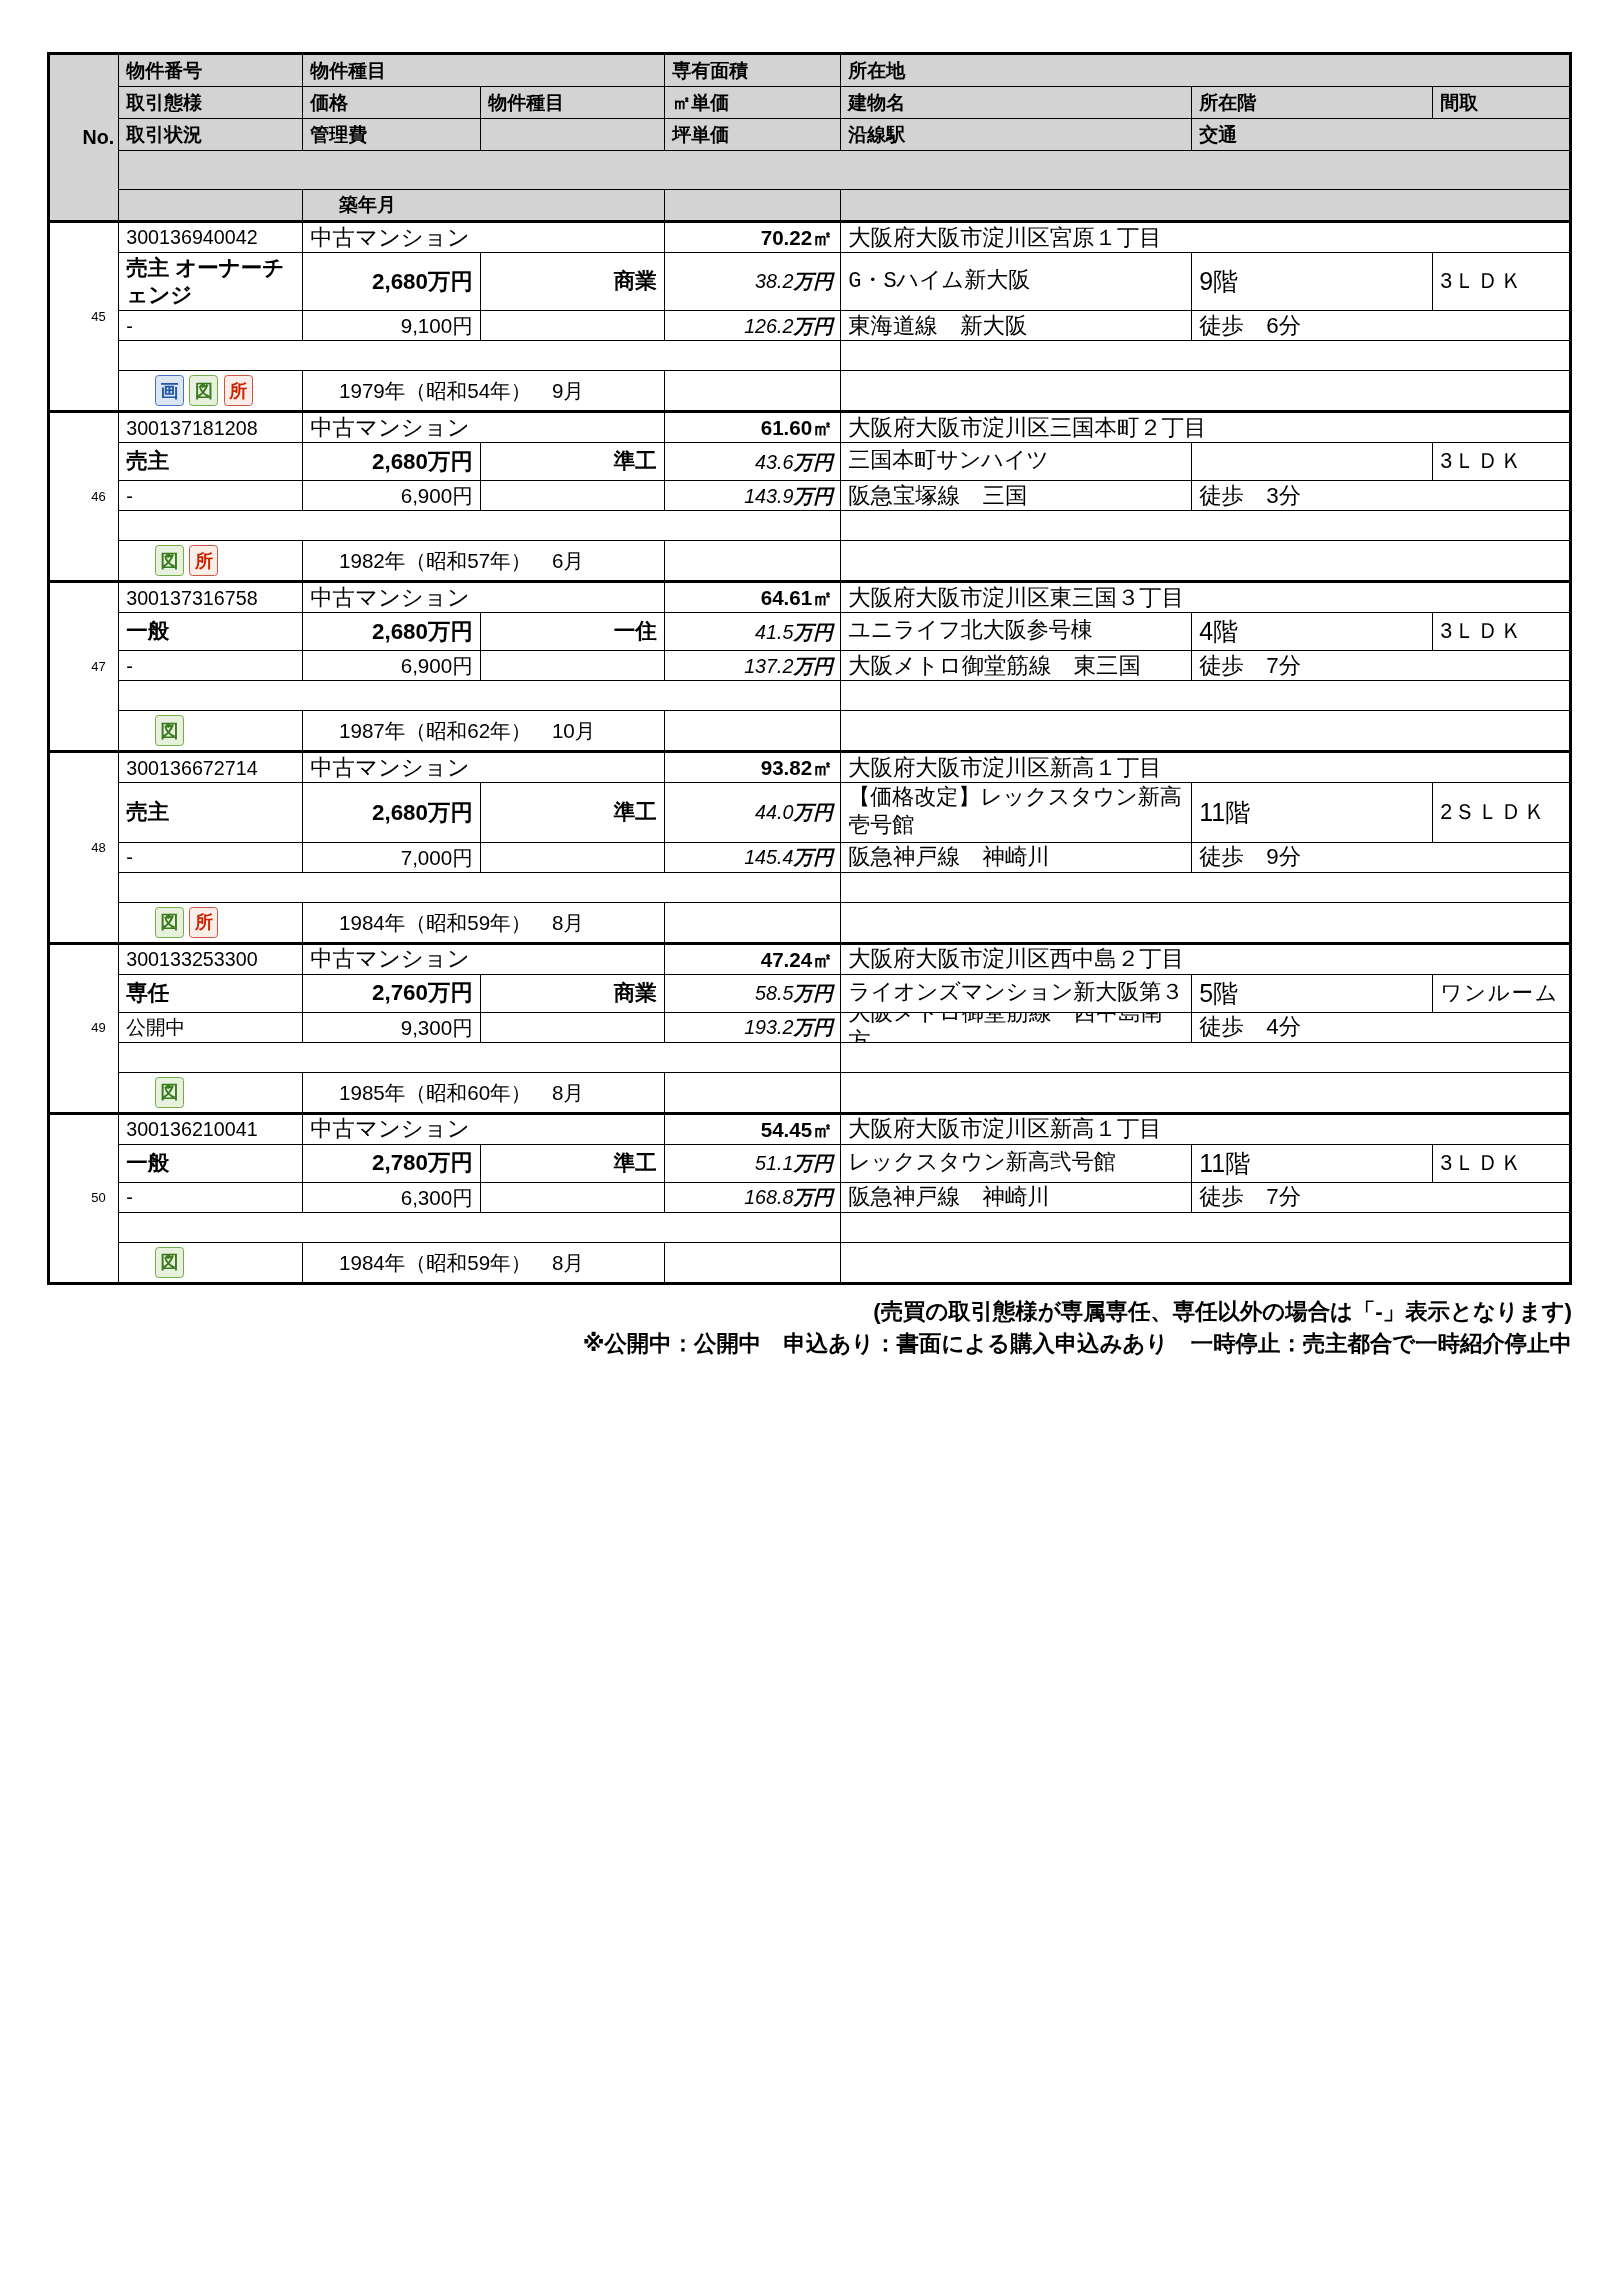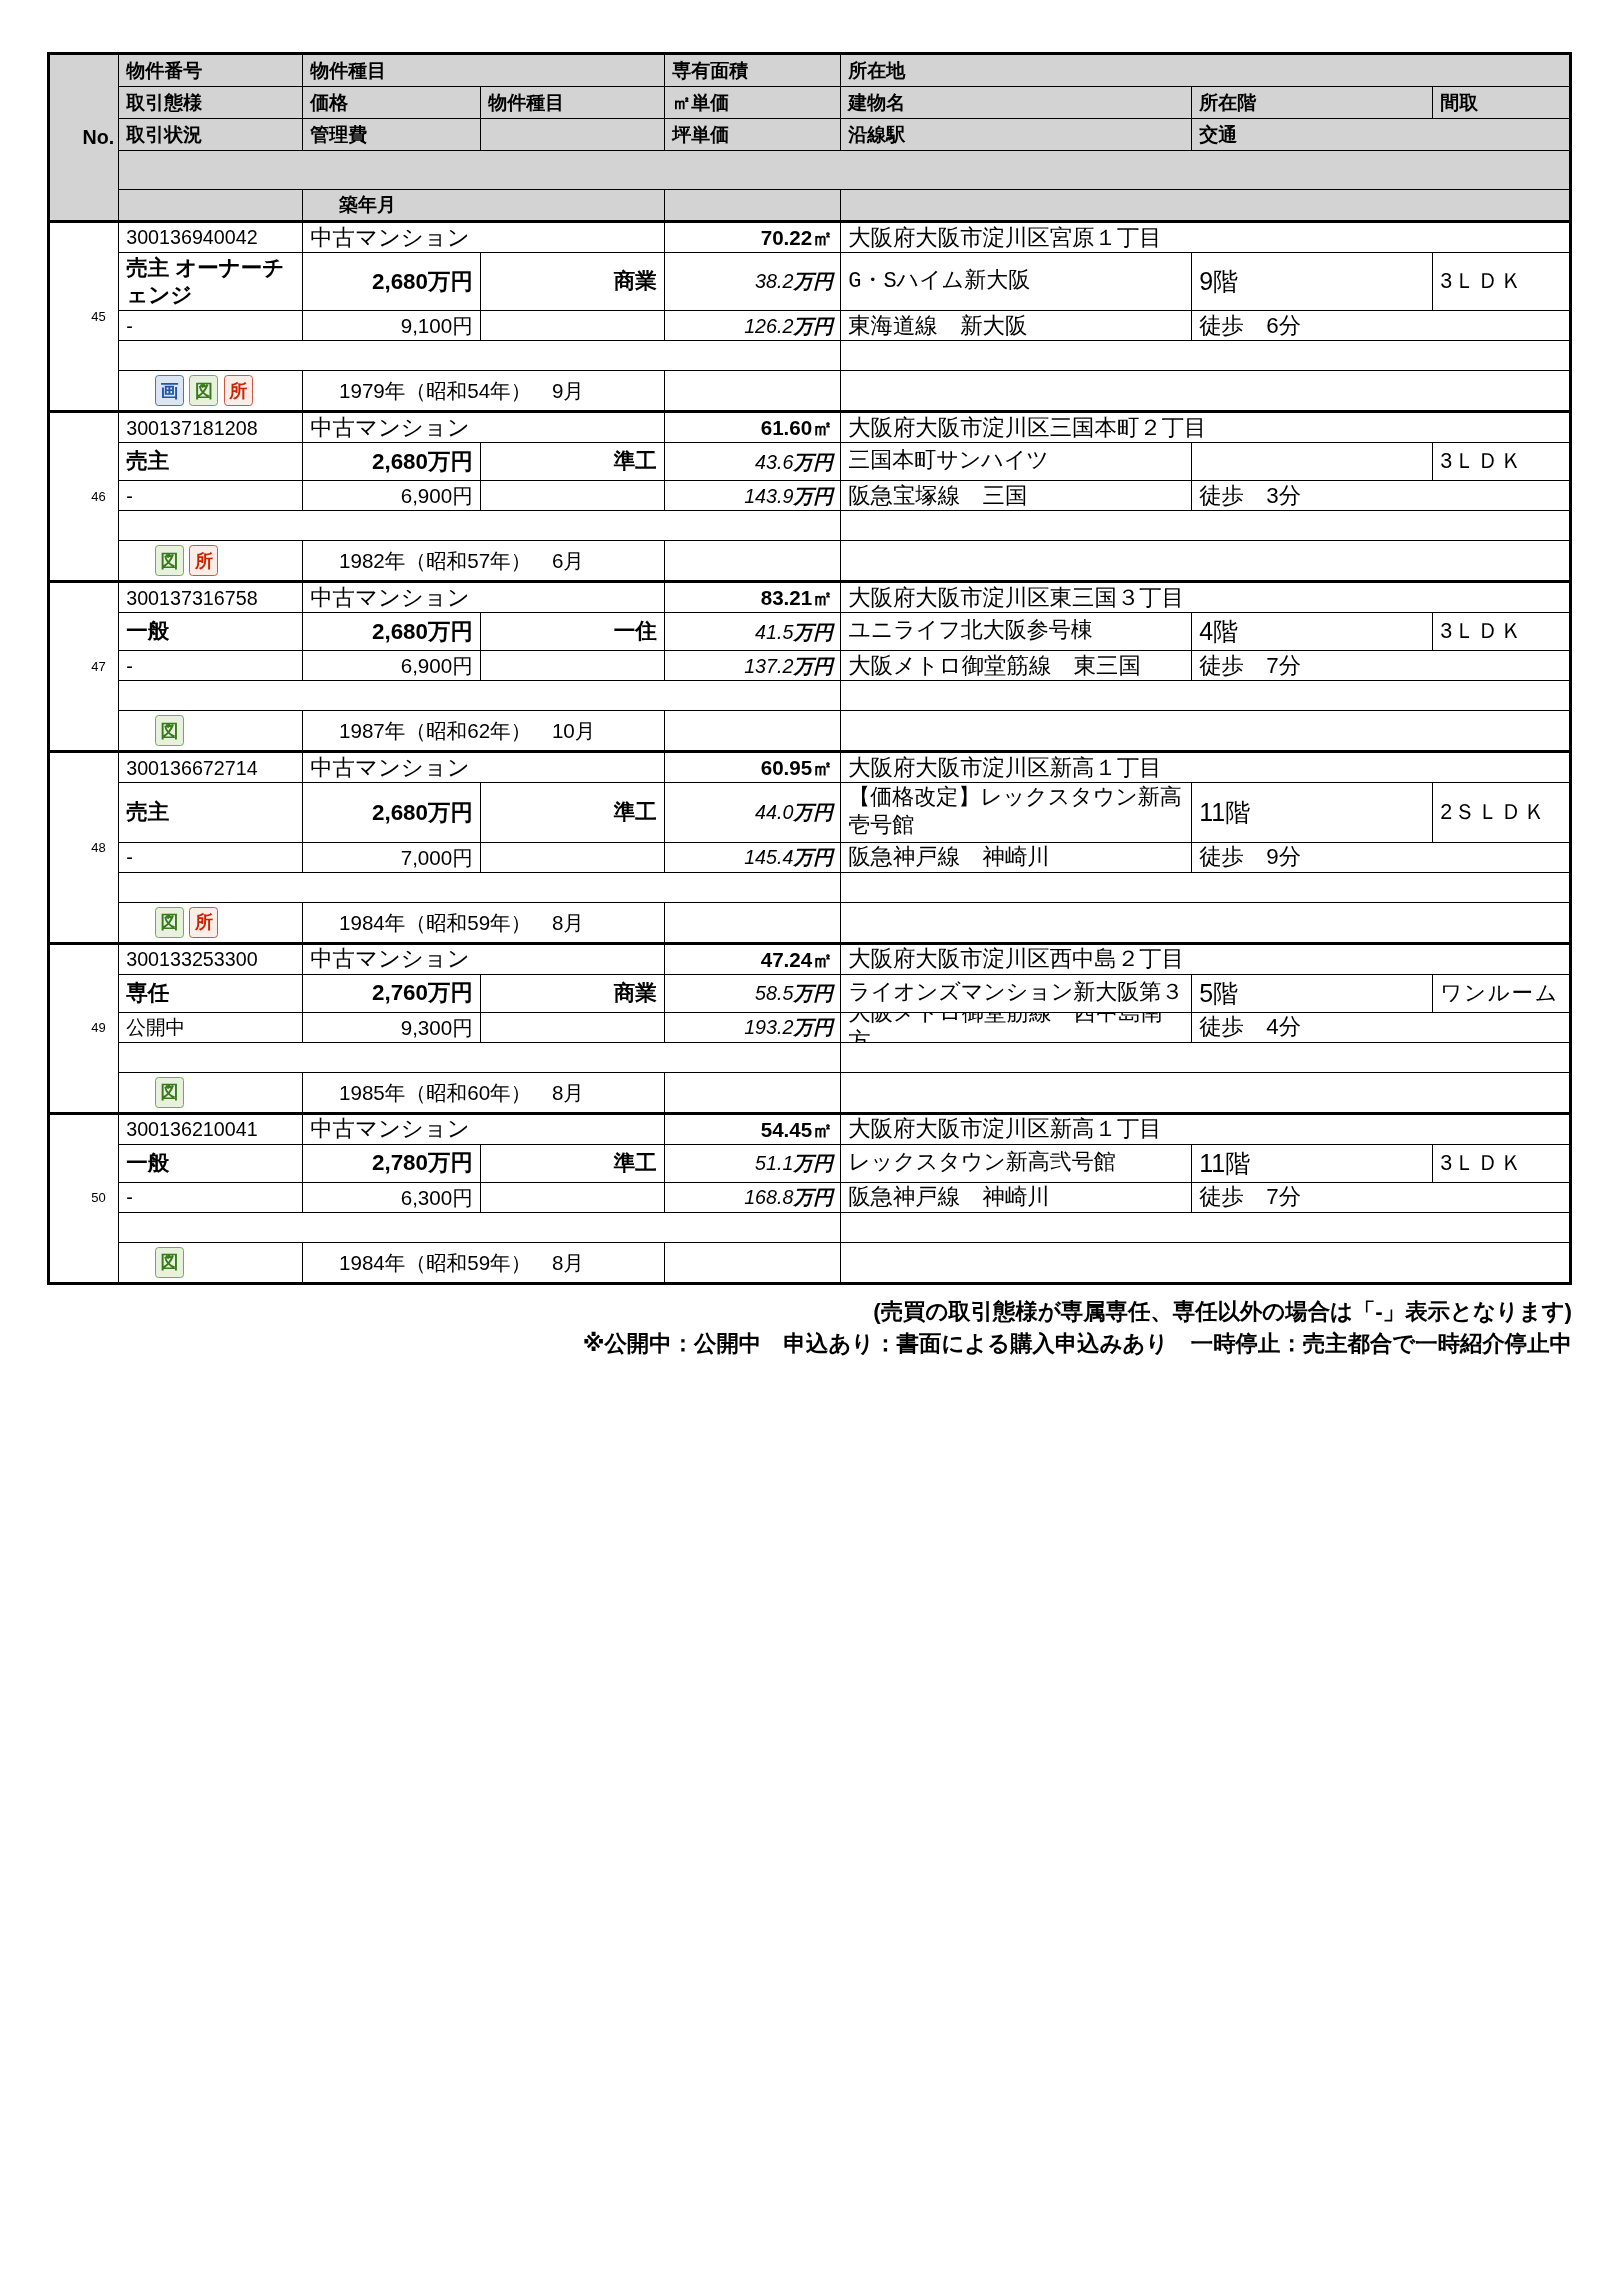--- a/index.html
+++ b/index.html
@@ -176,21 +176,21 @@
     <div class="cell v-built c3-4 r5 nb-b">1982年（昭和57年）　6月</div>
     <div class="cell c5 r5 nb-b"></div>
     <div class="cell c6-8 r5 nb-b nb-r"></div>
   </div>
 
   <div class="grid block">
     <div class="cell no-col no-val nb-b">47</div>
 
     <div class="cell v-id c2 r1">300137316758</div>
     <div class="cell v-type c3-4 r1">中古マンション</div>
-    <div class="cell v-area ar c5 r1">83.21㎡</div>
+    <div class="cell v-area ar c5 r1">64.61㎡</div>
     <div class="cell v-addr c6-8 r1 nb-r">大阪府大阪市淀川区東三国３丁目</div>
 
     <div class="cell v-mode c2 r2">一般</div>
     <div class="cell v-price ar c3 r2">2,680万円</div>
     <div class="cell v-zone ar c4 r2">一住</div>
     <div class="cell v-unit ar c5 r2">
             <span>41.5</span>
             <span class="u">万円</span>
           </div>
     <div class="cell v-bldg c6 r2">ユニライフ北大阪参号棟</div>
@@ -216,21 +216,21 @@
     <div class="cell v-built c3-4 r5 nb-b">1987年（昭和62年）　10月</div>
     <div class="cell c5 r5 nb-b"></div>
     <div class="cell c6-8 r5 nb-b nb-r"></div>
   </div>
 
   <div class="grid block">
     <div class="cell no-col no-val nb-b">48</div>
 
     <div class="cell v-id c2 r1">300136672714</div>
     <div class="cell v-type c3-4 r1">中古マンション</div>
-    <div class="cell v-area ar c5 r1">60.95㎡</div>
+    <div class="cell v-area ar c5 r1">93.82㎡</div>
     <div class="cell v-addr c6-8 r1 nb-r">大阪府大阪市淀川区新高１丁目</div>
 
     <div class="cell v-mode c2 r2">売主</div>
     <div class="cell v-price ar c3 r2">2,680万円</div>
     <div class="cell v-zone ar c4 r2">準工</div>
     <div class="cell v-unit ar c5 r2">
             <span>44.0</span>
             <span class="u">万円</span>
           </div>
     <div class="cell v-bldg c6 r2">【価格改定】レックスタウン新高壱号館</div>

